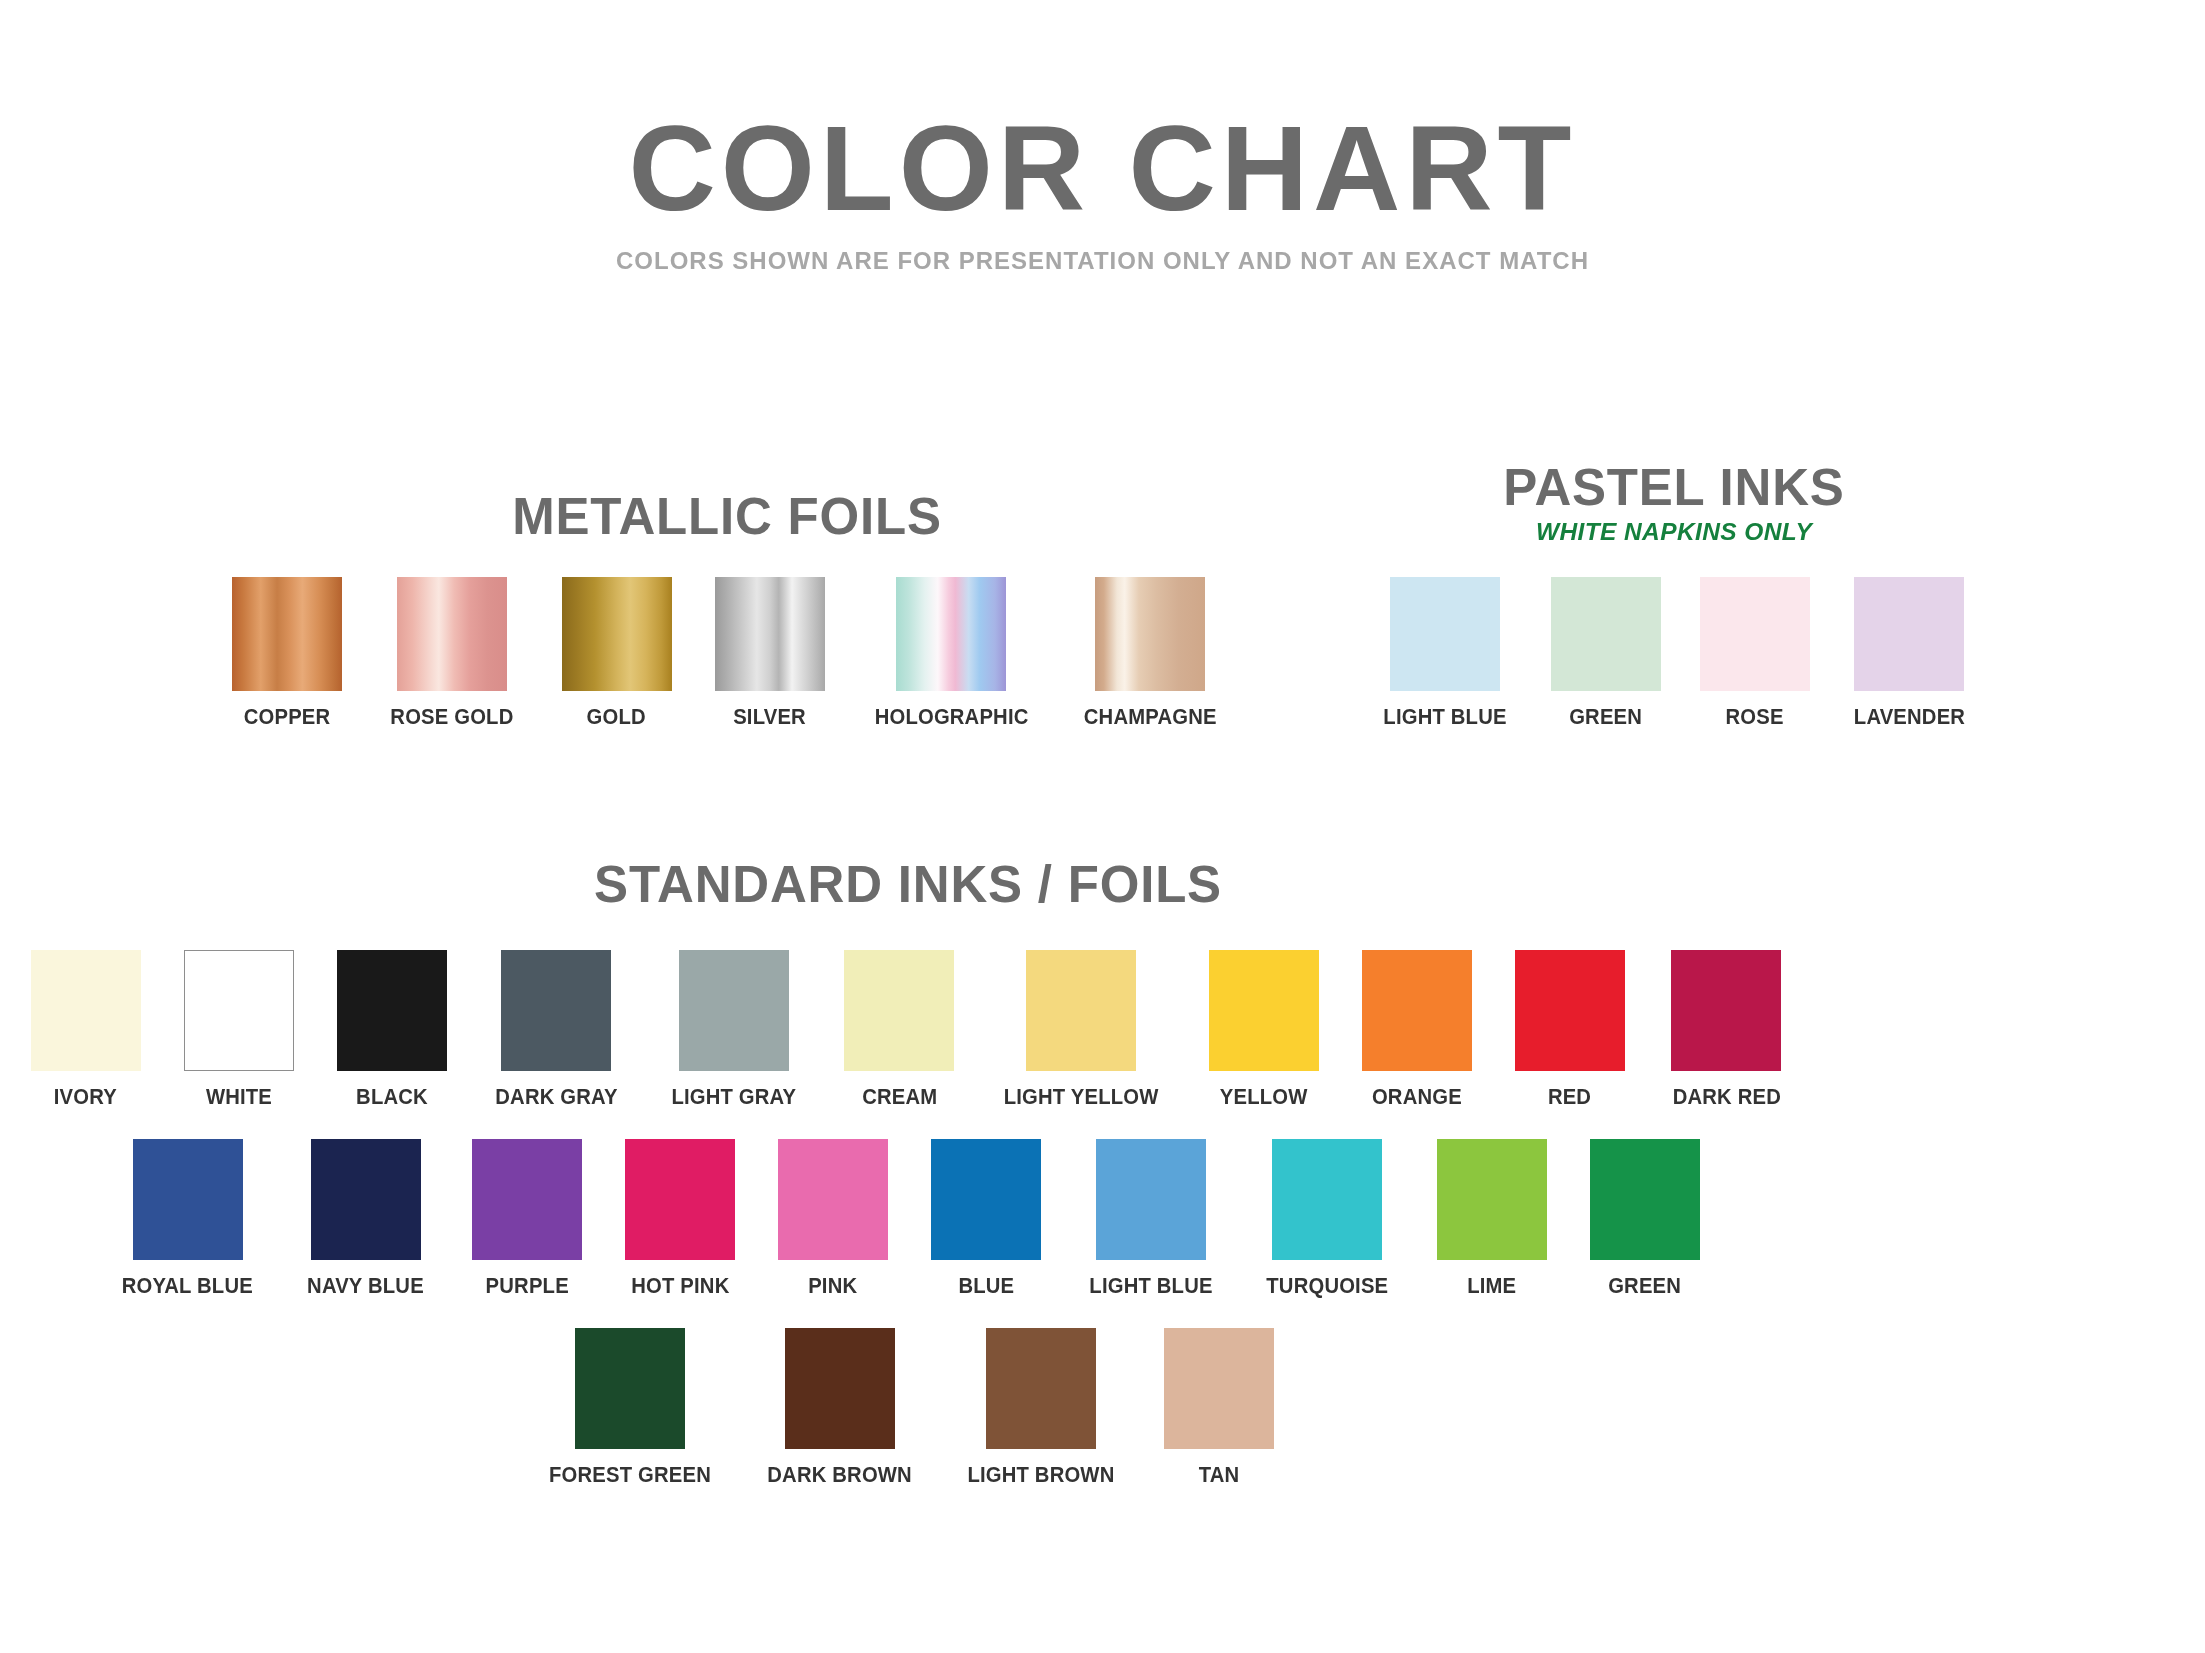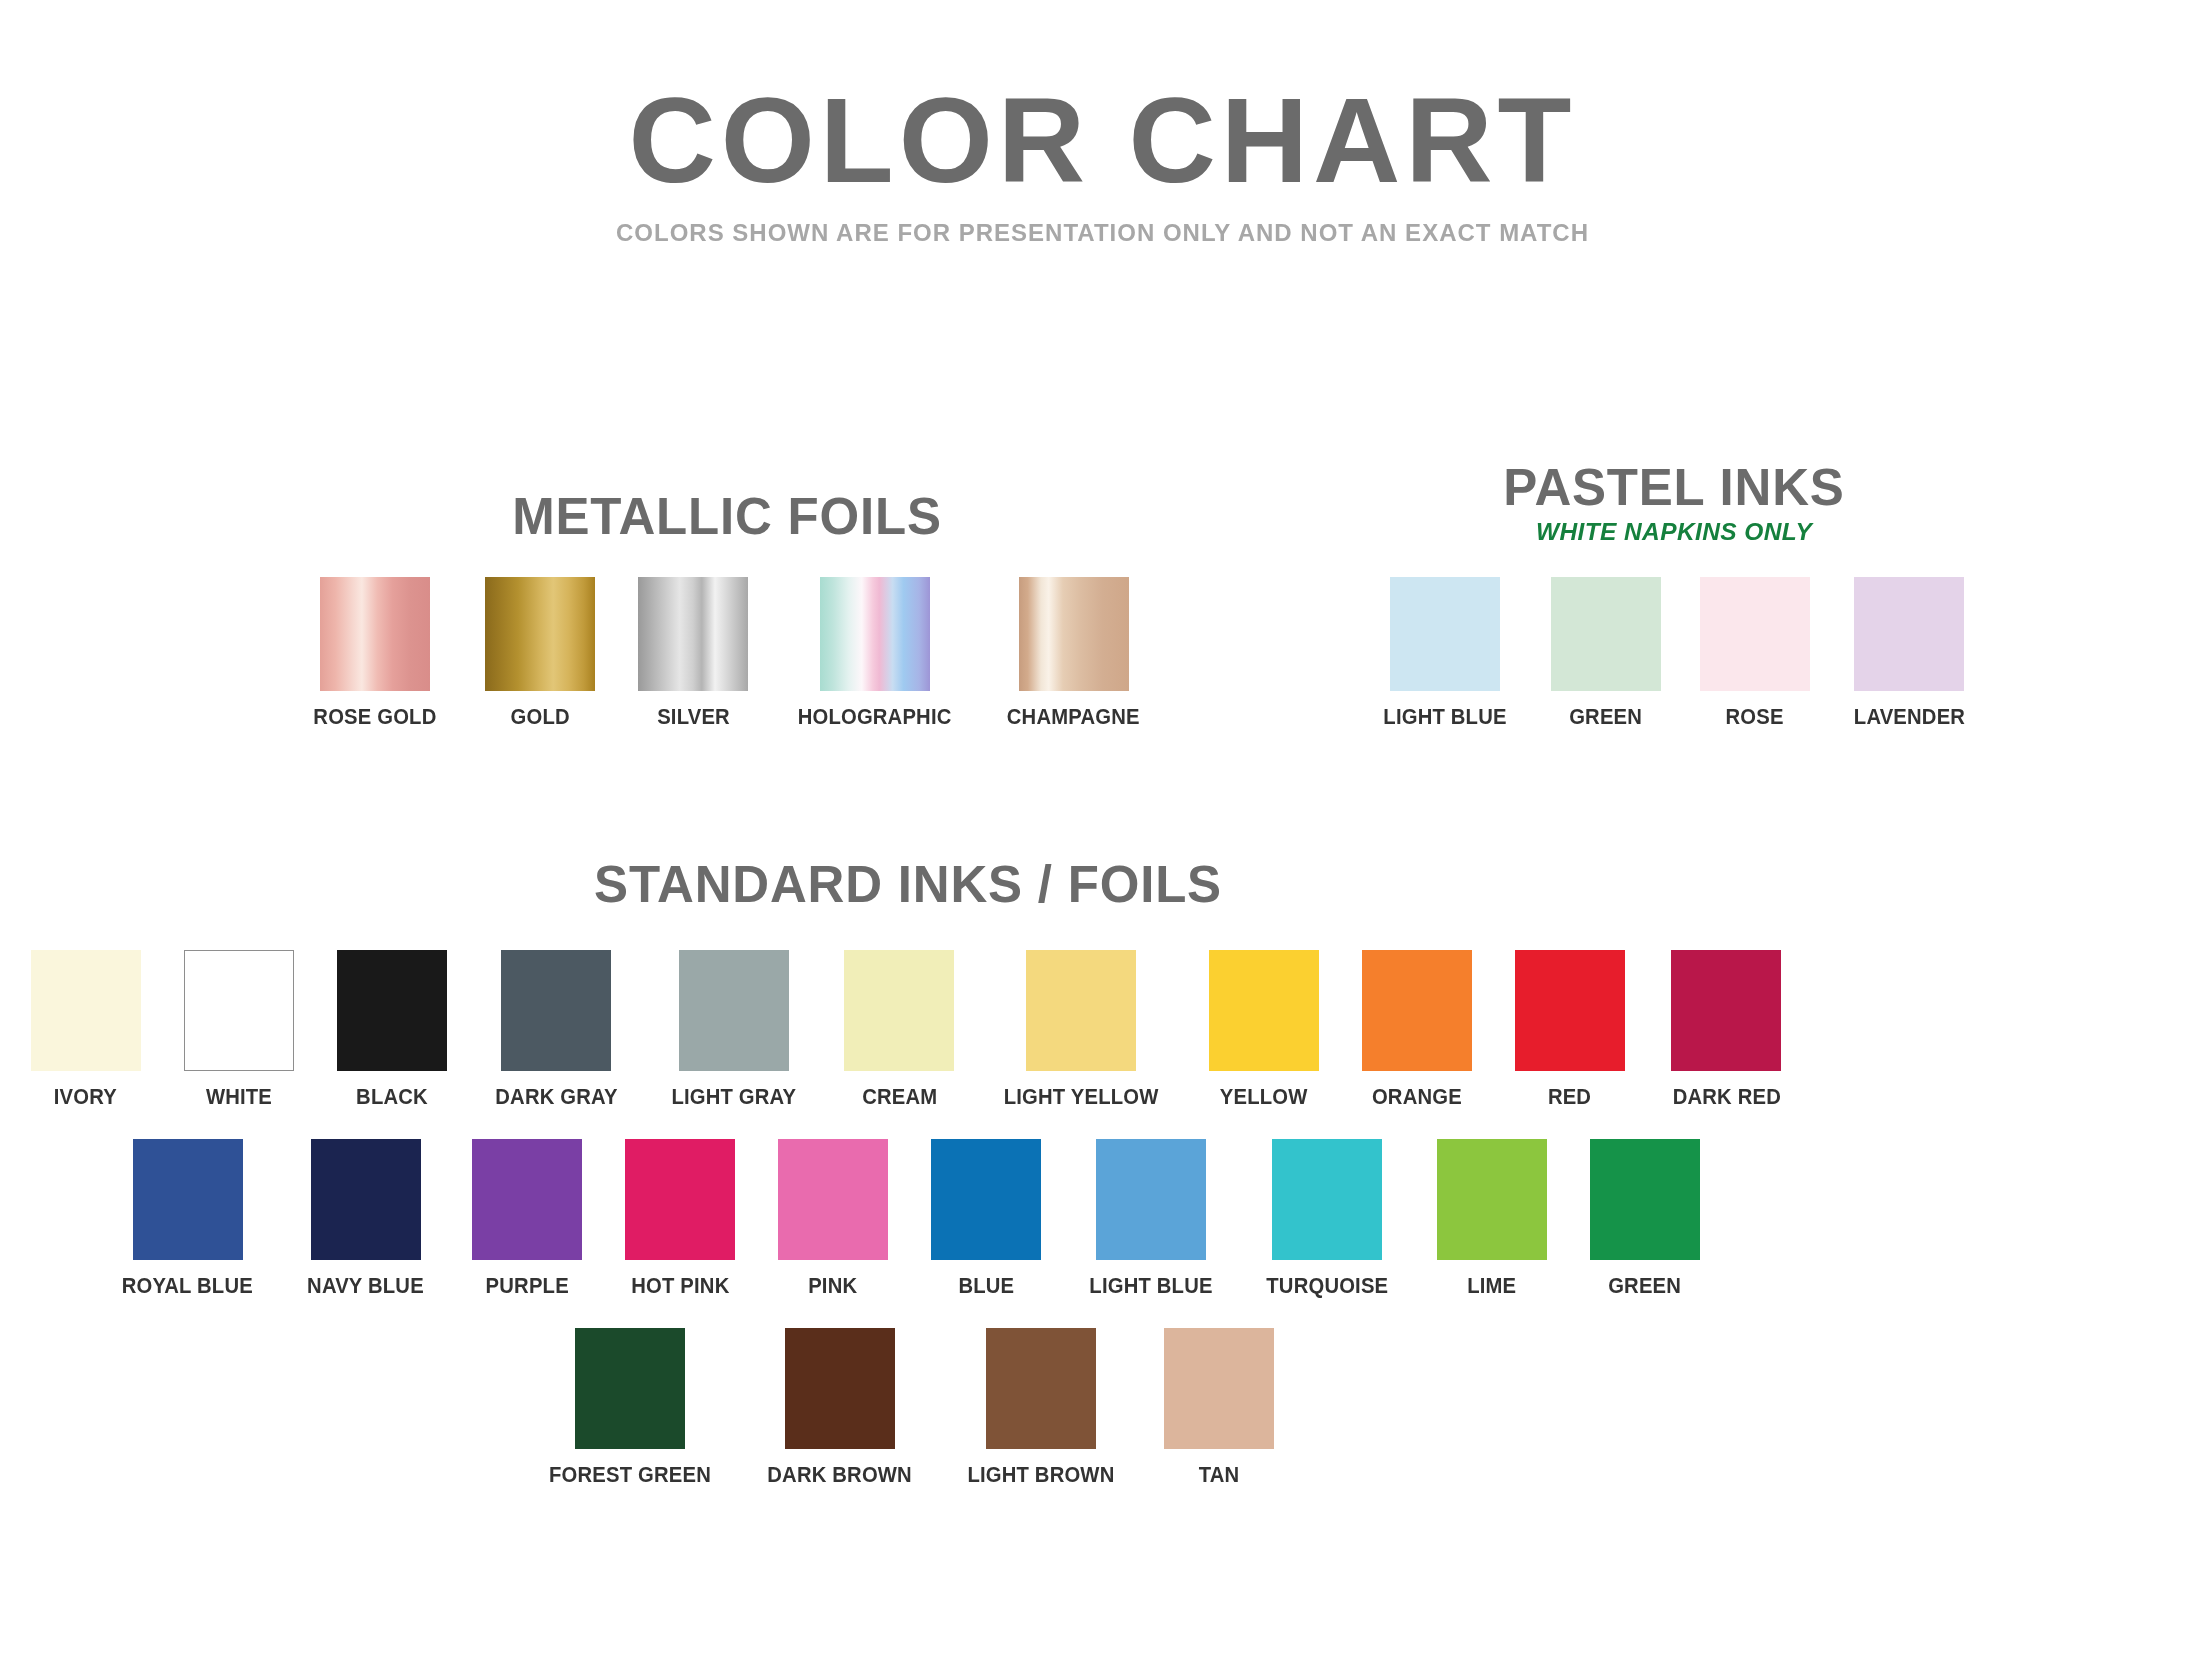--- a/index.html
+++ b/index.html
@@ -11,21 +11,21 @@
     width: 2205px;
     height: 1654px;
     font-family: "Liberation Sans", sans-serif;
     position: relative;
     overflow: hidden;
   }
 
   
   .header {
     text-align: center;
-    padding-top: 80px;
+    padding-top: 108px;
   }
   .main-title {
     font-family: "Liberation Sans", sans-serif;
     font-size: 121px;
     font-weight: 700;
     color: #6b6b6b;
     letter-spacing: 4.9px;
     line-height: 1.0;
     margin: 0;
     transform: scaleX(1.0);
@@ -149,20 +149,24 @@
   <h1 class="main-title">COLOR CHART</h1>
   <p class="main-subtitle">COLORS SHOWN ARE FOR PRESENTATION ONLY AND NOT AN EXACT MATCH</p>
 </div>
 
 <div class="top-area">
 
   <div class="metallic-block">
     <h2 class="section-title">METALLIC FOILS</h2>
     <div class="swatch-row metallic-row" id="metallic-row">
         <div class="swatch">
+          <div class="chip" style="background: linear-gradient(90deg, rgb(184, 98, 47) 0%, rgb(200, 121, 63) 10%, rgb(226, 160, 106) 26%, rgb(199, 126, 70) 41%, rgb(217, 145, 90) 52%, rgb(232, 170, 120) 64%, rgb(214, 141, 84) 80%, rgb(192, 114, 58) 93%, rgb(181, 98, 46) 100%);"></div>
+          <div class="swatch-label">COPPER</div>
+        </div>
+        <div class="swatch">
           <div class="chip" style="background: linear-gradient(90deg, rgb(228, 161, 152) 0%, rgb(238, 181, 171) 14%, rgb(246, 215, 207) 30%, rgb(250, 231, 224) 38%, rgb(240, 188, 180) 52%, rgb(229, 160, 155) 66%, rgb(220, 147, 143) 82%, rgb(217, 141, 138) 100%);"></div>
           <div class="swatch-label">ROSE GOLD</div>
         </div>
         <div class="swatch">
           <div class="chip" style="background: linear-gradient(90deg, rgb(138, 106, 28) 0%, rgb(156, 122, 35) 13%, rgb(180, 145, 47) 30%, rgb(212, 180, 92) 50%, rgb(226, 198, 119) 62%, rgb(214, 180, 91) 76%, rgb(192, 154, 58) 90%, rgb(168, 128, 31) 100%);"></div>
           <div class="swatch-label">GOLD</div>
         </div>
         <div class="swatch">
           <div class="chip" style="background: linear-gradient(90deg, rgb(154, 154, 154) 0%, rgb(173, 173, 173) 10%, rgb(201, 201, 201) 24%, rgb(230, 230, 230) 38%, rgb(207, 207, 207) 50%, rgb(180, 180, 180) 58%, rgb(242, 242, 242) 70%, rgb(208, 208, 208) 84%, rgb(168, 168, 168) 100%);"></div>
           <div class="swatch-label">SILVER</div>

